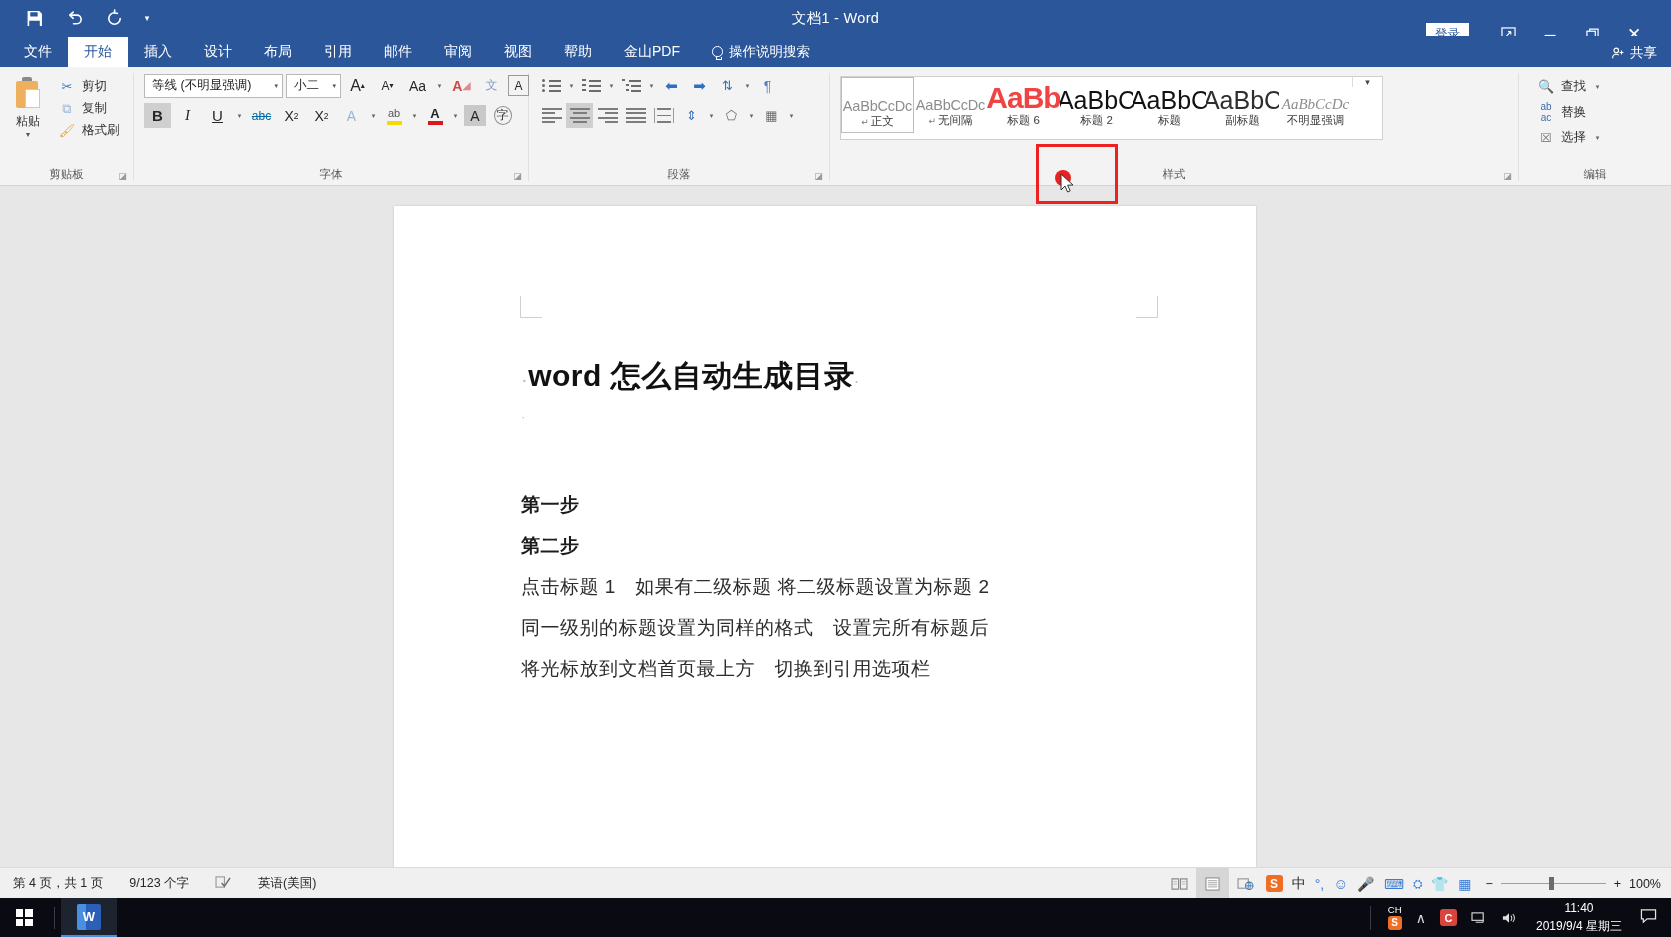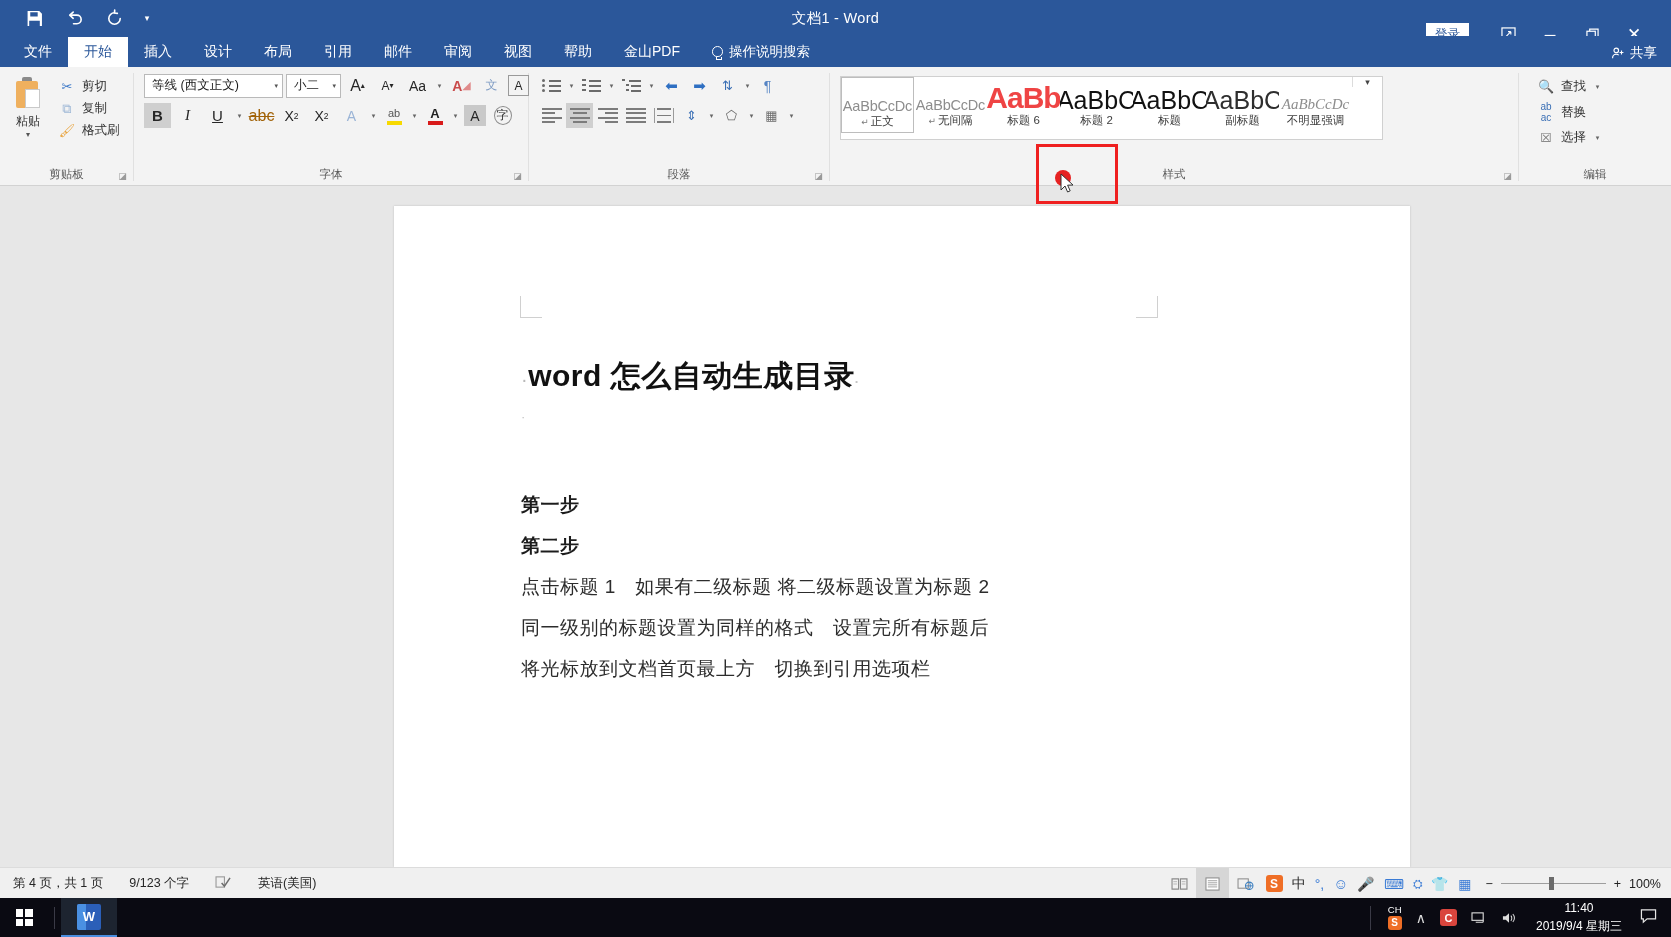--- a/index.html
+++ b/index.html
@@ -128,21 +128,21 @@
     min-width:27px; height:25px; display:flex; align-items:center; justify-content:center;
     font-size:14px; color:#262626;
   }
   .ibtn.on { background:#cfcfcf; }
   .ibtn .sup { font-size:8.5px; vertical-align:super; }
   .ibtn .sub { font-size:8.5px; vertical-align:sub; }
   .mini-caret { font-size:7px; color:#666; width:11px; text-align:center; }
   .ibtn.bold { font-weight:bold; font-size:15px; }
   .ibtn.ital { font-style:italic; font-family:"Liberation Serif", serif; font-size:15px; }
   .ibtn.under { text-decoration:underline; font-size:15px; }
-  .ibtn.strike { text-decoration:line-through; font-size:16px; color:#a16207; }
+  .ibtn.strike { text-decoration:line-through; font-size:12px; color:#0369a1; }
   .colA { position:relative; display:flex; flex-direction:column; align-items:center; justify-content:center; height:25px; width:24px;}
   .colA .ltr { font-size:13px; line-height:13px; }
   .colA .bar { width:15px; height:4px; margin-top:1px; }
 
   
   .paragrp { width:300px; }
   .pg-rows { display:flex; flex-direction:column; gap:5px; padding-left:9px; }
   .pg-row { display:flex; align-items:center; gap:1px; }
   .listicon { width:20px; height:15px; position:relative; display:inline-block;}
   .listicon i { position:absolute; left:7px; width:12px; height:1.6px; background:#6b6b6b; }
@@ -192,21 +192,21 @@
   
   .editgrp { width:152px; }
   .edit-cmds { display:flex; flex-direction:column; gap:4px; padding-left:16px; padding-top:4px; }
 
   
   .docarea {
     position:absolute; left:0; top:186px; width:1671px; height:681px;
     background:#e7e7e7; overflow:hidden;
   }
   .page {
-    position:absolute; left:394px; top:20px; width:1016px; height:661px;
+    position:absolute; left:394px; top:20px; width:862px; height:661px;
     background:#fff; box-shadow:0 0 2px rgba(0,0,0,.18);
   }
   .mark { position:absolute; width:22px; height:22px; }
   .mark.tl { left:126px; top:90px; border-left:1px solid #d0d0d0; border-bottom:1px solid #d0d0d0; }
   .mark.tr { left:742px; top:90px; border-right:1px solid #d0d0d0; border-bottom:1px solid #d0d0d0; }
   .doc-body { position:absolute; left:127px; top:150px; width:620px; }
   .doc-h1 {
     font-size:30px; font-weight:bold; color:#111; letter-spacing:.5px;
     margin-bottom:10px; white-space:nowrap;
   }
@@ -384,21 +384,21 @@
         <span class="dialog-launcher">◪</span>
       </div>
     </div>
     <div class="grp-sep"></div>
 
     <div class="grp fontgrp">
       <div class="grp-body">
         <div class="fg-rows">
           <div class="fg-row">
             <div class="combo fontname">
-              <span class="cv">等线 (西文正文)</span>
+              <span class="cv">等线 (不明显强调)</span>
               <span class="ca">▾</span>
             </div>
             <div class="combo fontsize">
               <span class="cv">小二</span>
               <span class="ca">▾</span>
             </div>
             <div class="ibtn" style="font-size:16px">
                 <span>A</span>
                 <sup style="font-size:8px">▴</sup>
               </div>

